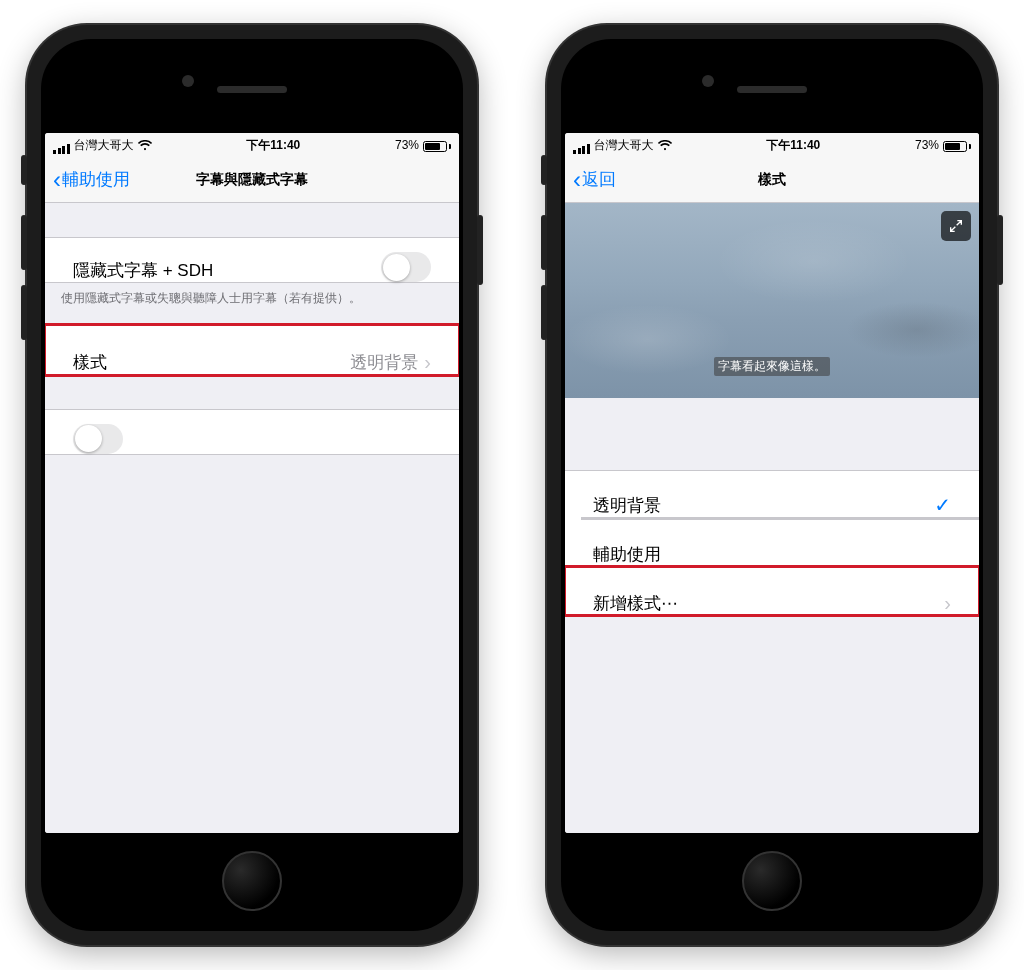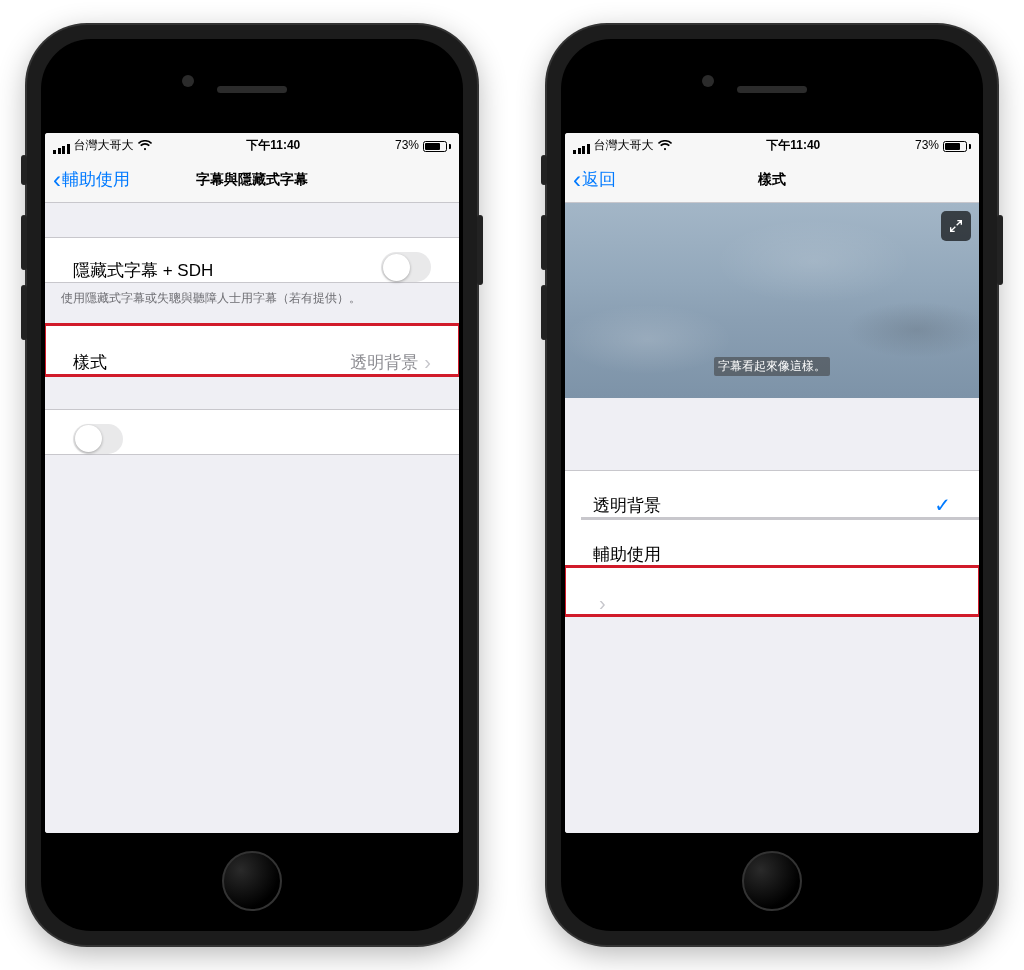--- a/index.html
+++ b/index.html
@@ -356,20 +356,21 @@
             <span class="check">✓</span>
           </div>
           <div class="sep"></div>
           <div class="sep"></div>
           <div class="sep"></div>
           <div class="cell">
             <div class="label">輔助使用</div>
           </div>
           <div class="sep"></div>
           <div class="cell hl" style="height:48px">
+            <div class="label">新增樣式⋯</div>
             <span class="chev-r">›</span>
           </div>
         </div>
       </div>
     </div>
     <div class="bezel-bottom">
       <div class="home-btn"></div>
     </div>
   </div>
 </div>

